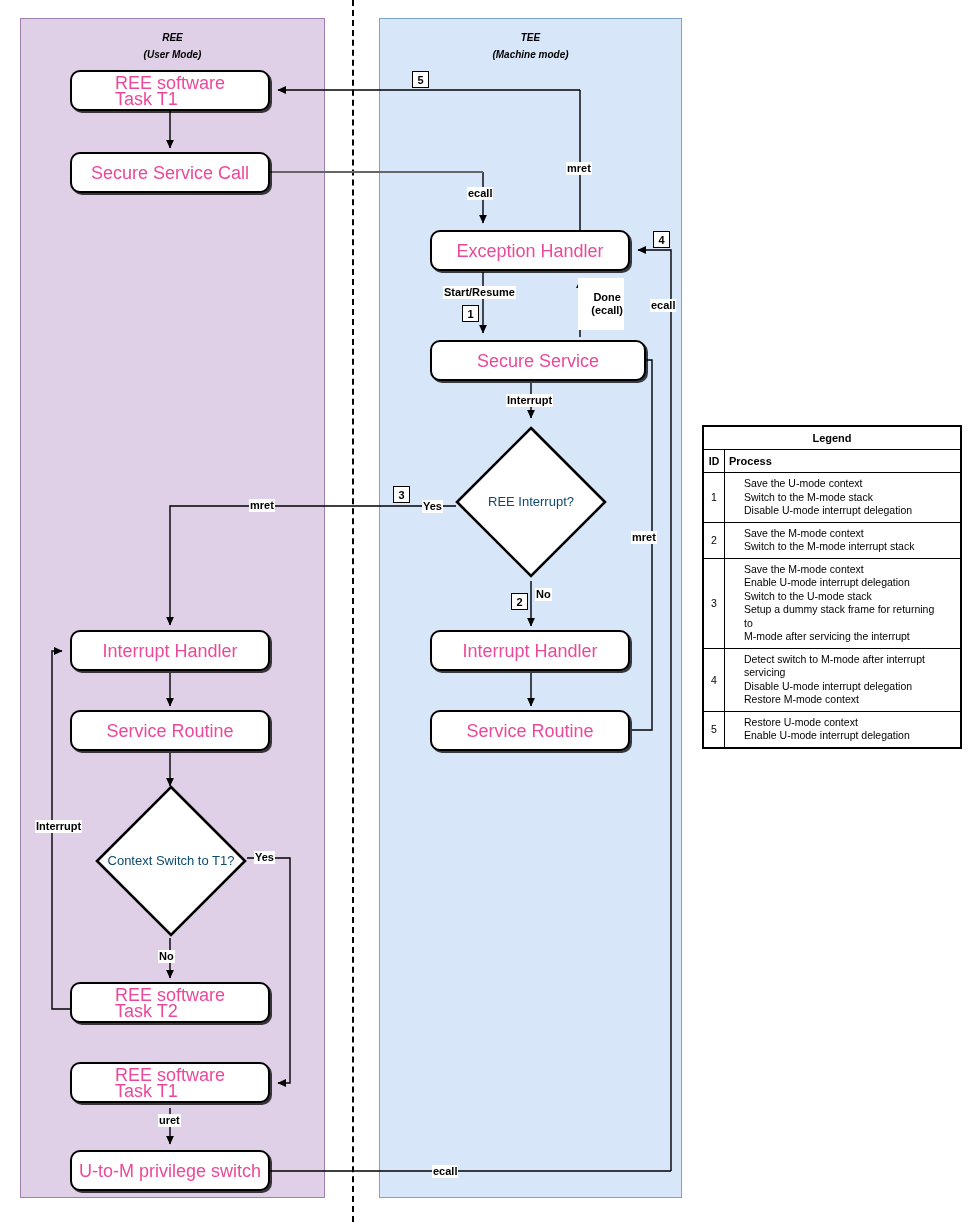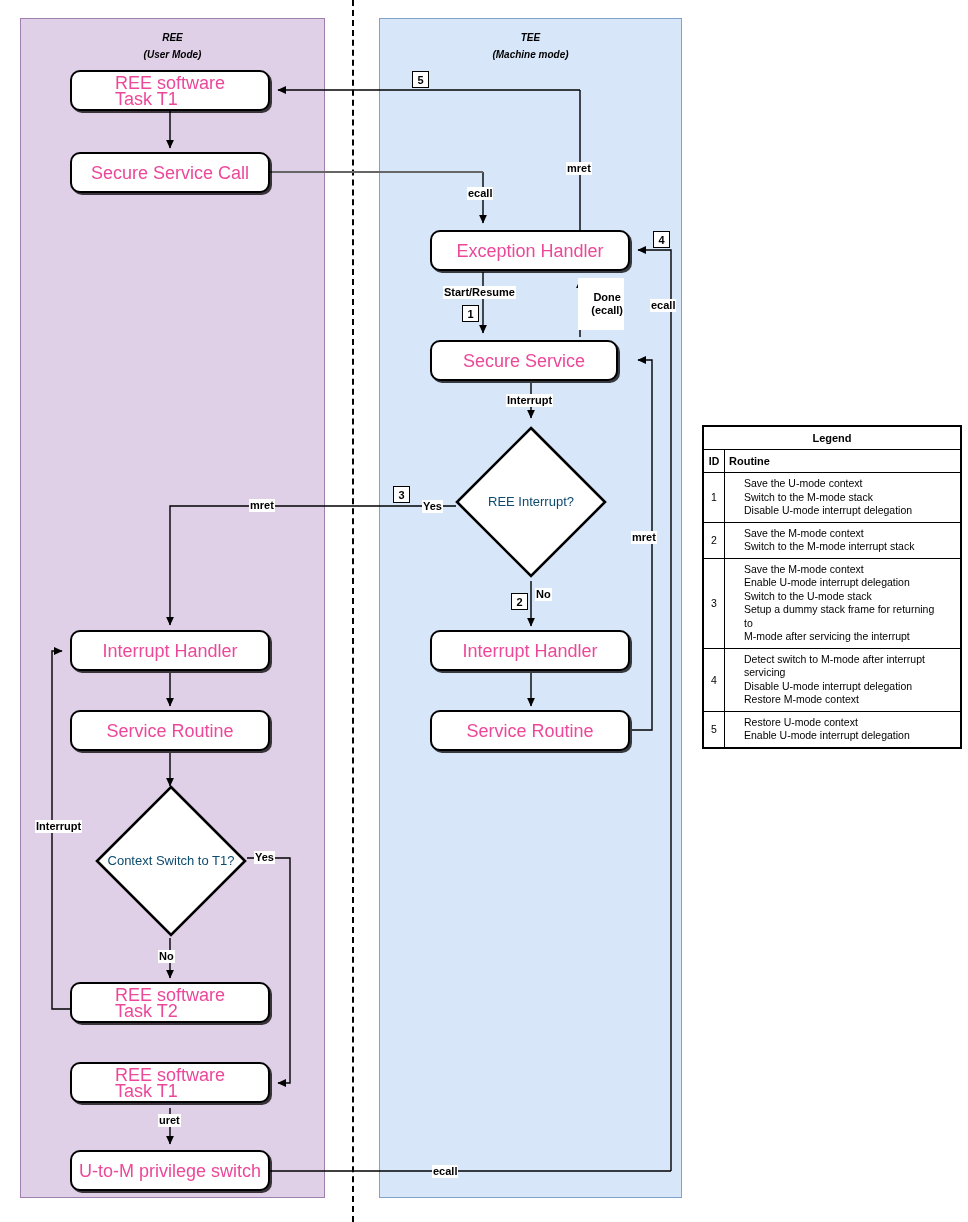--- a/index.html
+++ b/index.html
@@ -157,21 +157,21 @@
   </div>
 
   <div class="node" style="left:430px;top:230px;width:200px;height:41px;">
     <span>Exception Handler</span>
   </div>
 
   <div class="node" style="left:70px;top:1150px;width:200px;height:41px;">
     <span>U-to-M privilege switch</span>
   </div>
 
-  <div class="node" style="left:430px;top:340px;width:188px;height:41px;">
+  <div class="node" style="left:430px;top:340px;width:216px;height:41px;">
     <span>Secure Service</span>
   </div>
 
   <div class="diamond" style="left:454px;top:425px;width:154px;height:154px;">
     <svg width="154" height="154" viewBox="0 0 154 154">
       <polygon points="77,3 151,77 77,151 3,77" fill="#ffffff" stroke="#000000" stroke-width="2.6"></polygon>
     </svg>
     <div class="dlabel">
       <span>REE Interrupt?</span>
     </div>
@@ -211,21 +211,21 @@
   <div class="badge" style="left:412px;top:71px;width:17px;height:17px;">5</div>
 
   <div id="legend">
     <table>
       <tbody id="legend-body">
         <tr>
           <td class="lg-title" colspan="2">Legend</td>
         </tr>
         <tr>
           <th class="lg-id lg-head" style="text-align:center;">ID</th>
-          <th class="lg-head">Routine</th>
+          <th class="lg-head">Process</th>
         </tr>
       <tr>
             <td class="lg-id">1</td>
             <td class="lg-proc" style="white-space: pre-line;">Save the U-mode context
 Switch to the M-mode stack
 Disable U-mode interrupt delegation</td>
           </tr>
           <tr>
             <td class="lg-id">2</td>
             <td class="lg-proc" style="white-space: pre-line;">Save the M-mode context

